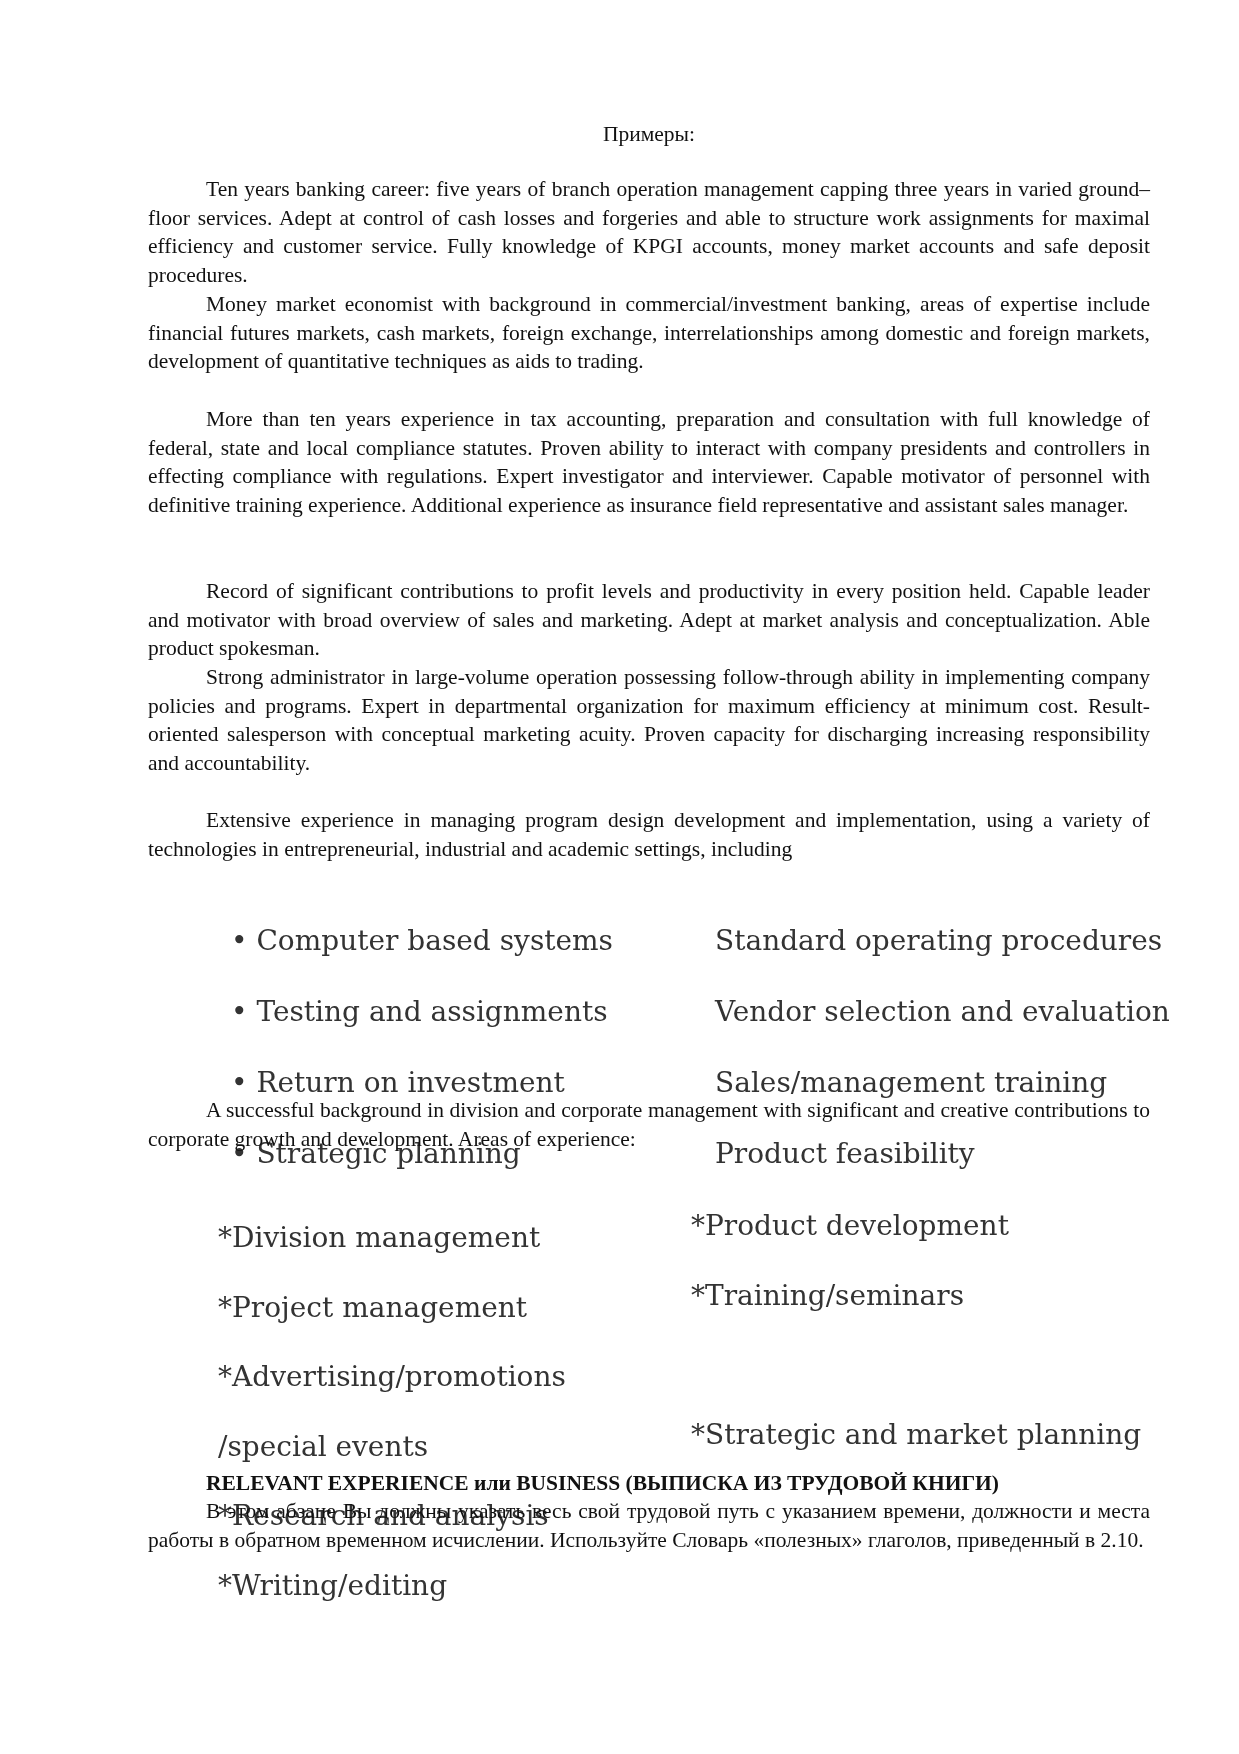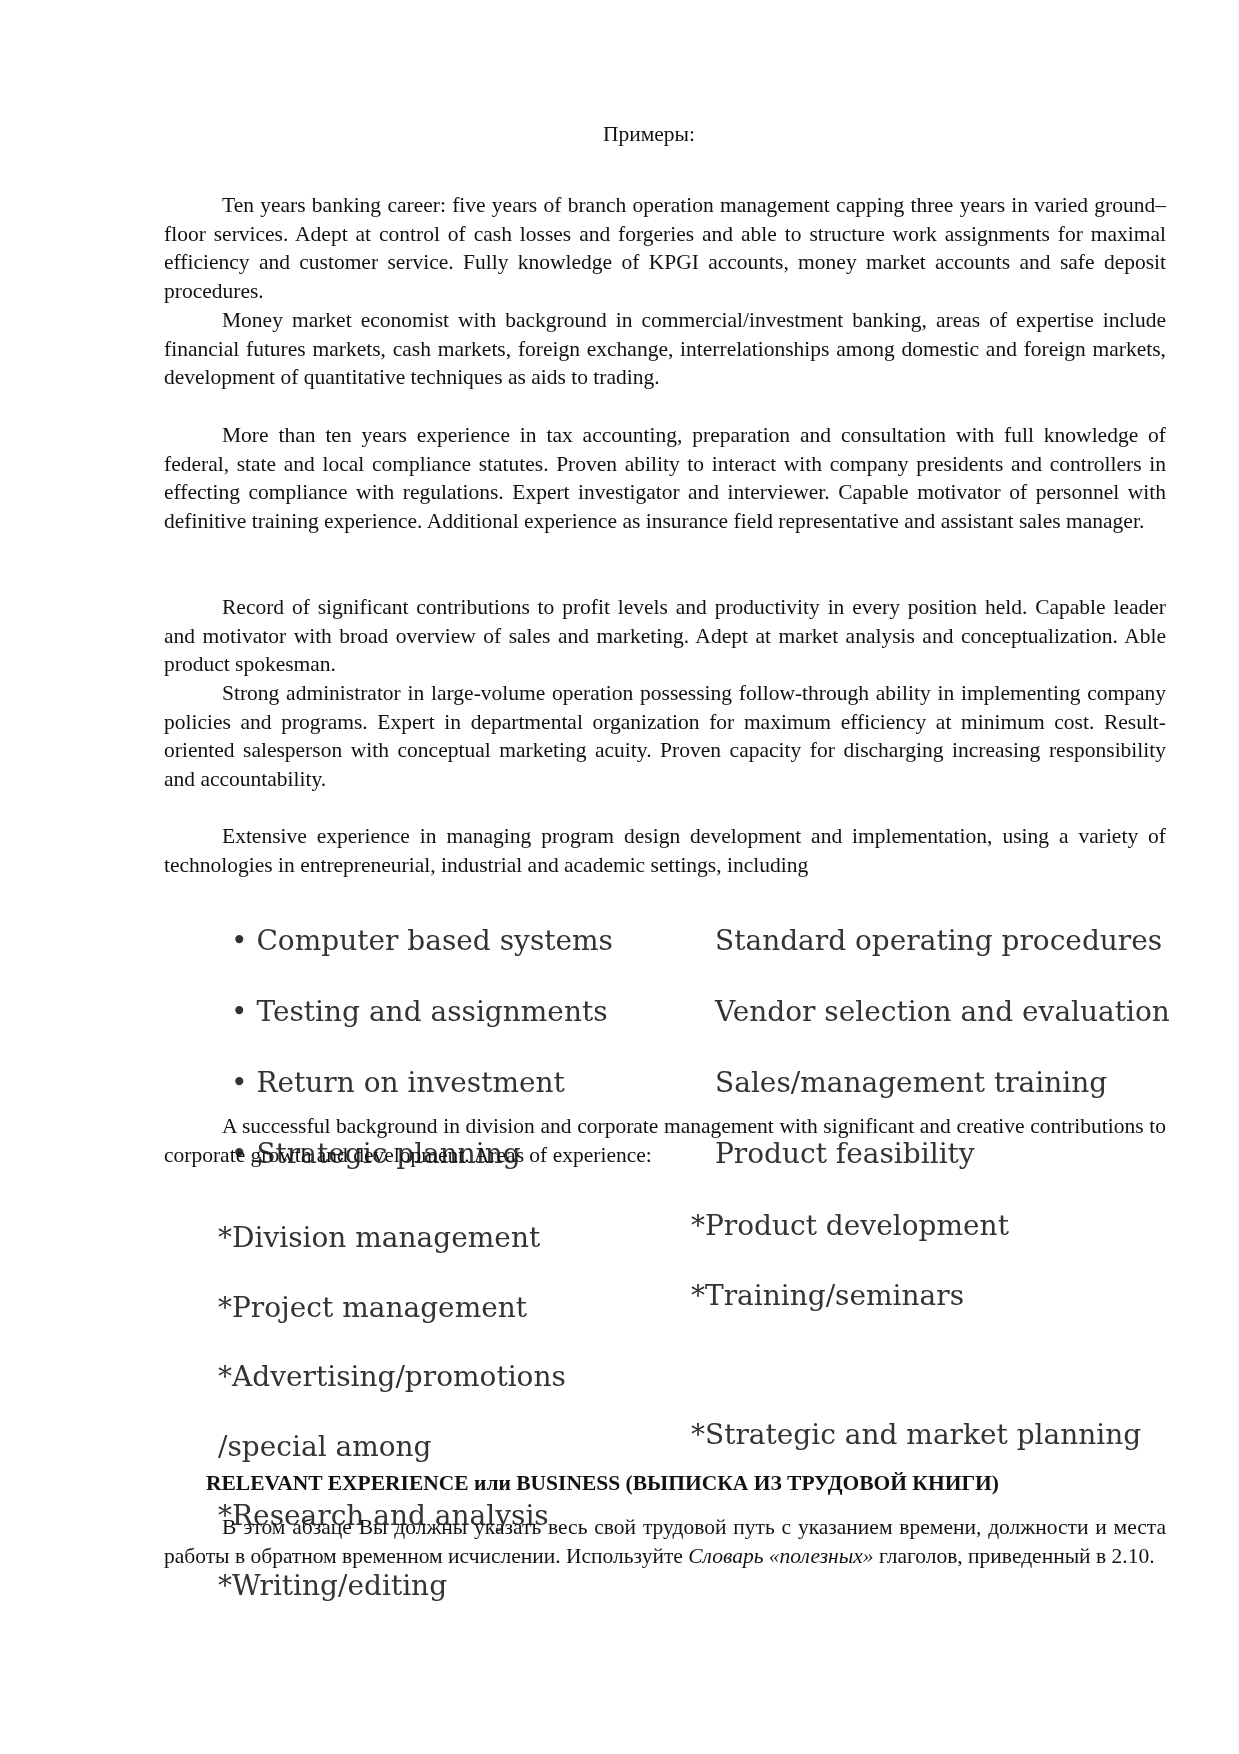--- a/index.html
+++ b/index.html
@@ -1,23 +1,23 @@
 <!DOCTYPE html>
 <html><head>
 <meta charset="utf-8">
 <style>
   html, body { margin: 0; padding: 0; background: #ffffff; }
   body { width: 1239px; height: 1754px; position: relative; overflow: hidden; color: #111; }
   .page { position: absolute; left: 148px; top: 0; width: 1002px; font-family: "Liberation Serif", serif; font-size: 21.5px; line-height: 28.6px; }
   .title { position: absolute; left: 0; top: 120px; width: 1002px; text-align: center; font-weight: normal; font-size: 21.5px; }
-  .p { position: absolute; left: 0; width: 1002px; text-align: justify; text-indent: 58px; margin: 16px; }
+  .p { position: absolute; left: 0; width: 1002px; text-align: justify; text-indent: 58px; margin: 0; }
   .list { position: absolute; font-family: "DejaVu Serif", serif; font-size: 28px; color: #333; line-height: 43px; }
   .list div { white-space: nowrap; margin-top: 28px; }
   .heading { position: absolute; left: 58px; top: 1469px; font-weight: bold; font-size: 21.5px; white-space: nowrap; }
-  .ital { font-style: italic; }
+  .ital { }
 </style>
 </head>
 <body>
 
 <div class="page">
   <div class="title">Примеры:</div>
 
   <p class="p" style="top:175px">Ten years banking career: five years of branch operation management capping three years in varied ground– floor services. Adept at control of cash losses and forgeries and able to structure work assignments for maximal efficiency and customer service. Fully knowledge of KPGI accounts, money market accounts and safe deposit procedures.</p>
   <p class="p" style="top:290px">Money market economist with background in commercial/investment banking, areas of expertise include financial futures markets, cash markets, foreign exchange, interrelationships among domestic and foreign markets, development of quantitative techniques as aids to trading.</p>
   <p class="p" style="top:405px">More than ten years experience in tax accounting, preparation and consultation with full knowledge of federal, state and local compliance statutes. Proven ability to interact with company presidents and controllers in effecting compliance with regulations. Expert investigator and interviewer. Capable motivator of personnel with definitive training experience. Additional experience as insurance field representative and assistant sales manager.</p>
@@ -37,21 +37,21 @@
     <div>Sales/management training</div>
     <div>Product feasibility</div>
   </div>
 
   <p class="p" style="top:1096px">A successful background in division and corporate management with significant and creative contributions to corporate growth and development. Areas of experience:</p>
 
   <div class="list" style="left:70px; top:1189px; line-height:41.5px">
     <div>*Division management</div>
     <div>*Project management</div>
     <div>*Advertising/promotions</div>
-    <div>/special among</div>
+    <div>/special events</div>
     <div>*Research and analysis</div>
     <div>*Writing/editing</div>
   </div>
   <div class="list" style="left:543px; top:1177px; line-height:41.5px">
     <div>*Product development</div>
     <div>*Training/seminars</div>
     <div>&nbsp;</div>
     <div>*Strategic and market planning</div>
     <div>&nbsp;</div>
   </div>

